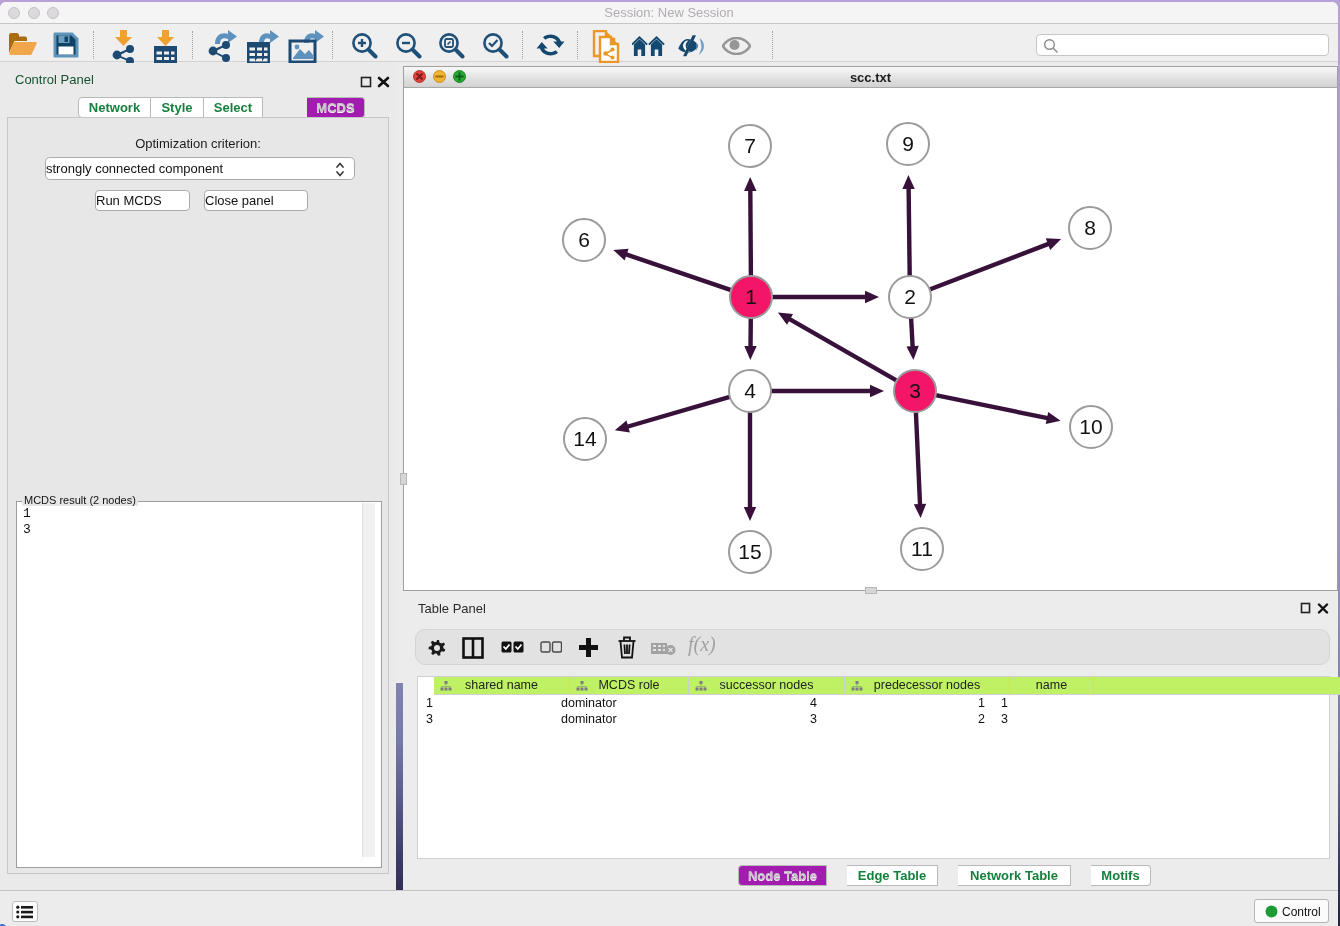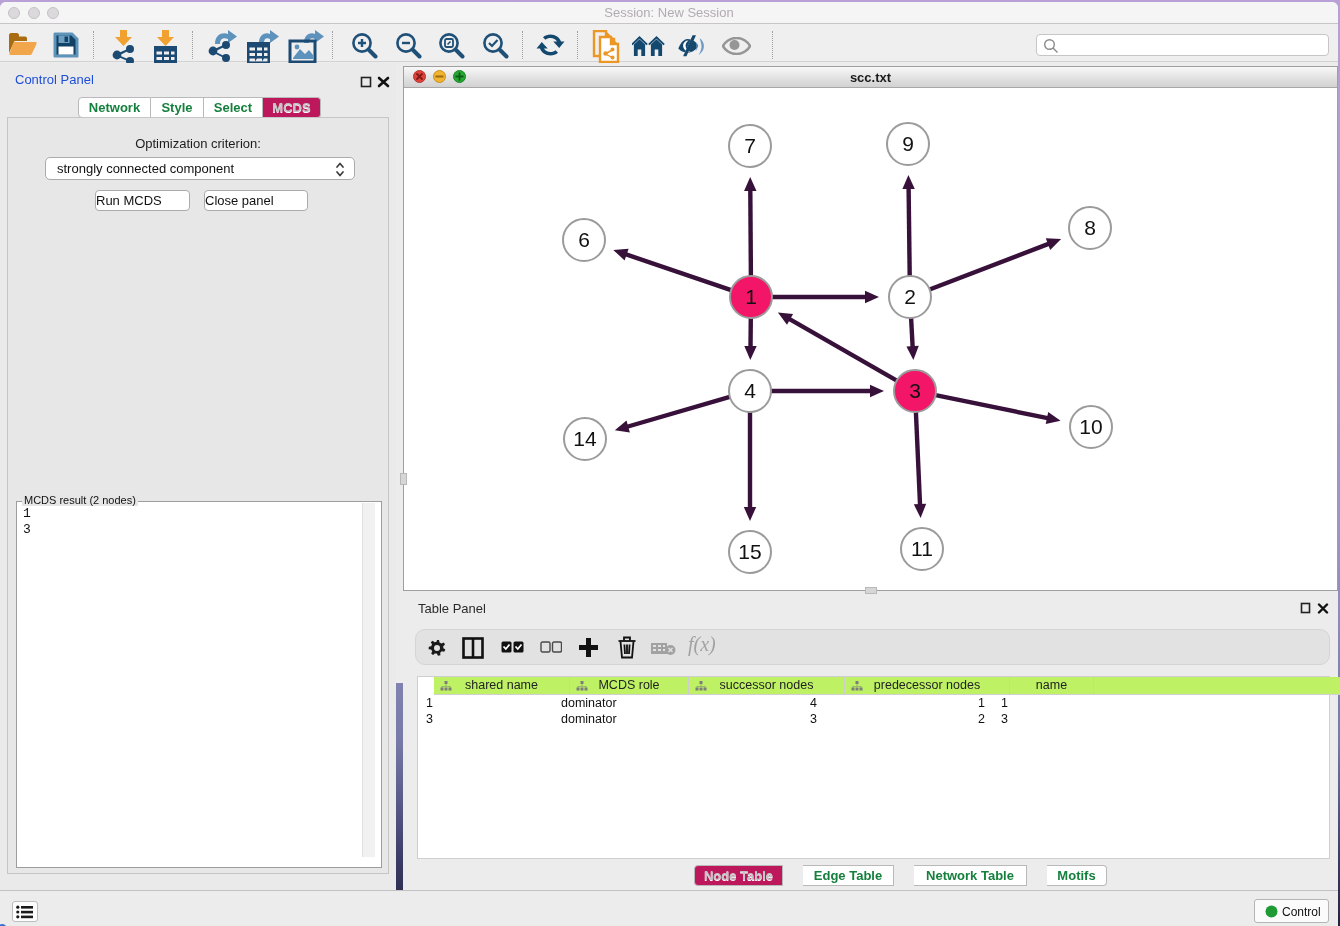--- a/index.html
+++ b/index.html
@@ -11,29 +11,29 @@
 .tl { position:absolute; top:5px; width:12px; height:12px; border-radius:50%; background:#dcd9dc; border:1px solid #c5c2c5; }
 #titlebar .t1{left:8px}.t2{left:28px}.t3{left:47px}
 #titlebar .title { position:absolute; left:0; right:0; top:3px; text-align:center; font-size:13px; color:#b2abb2; }
 
 #toolbar { position:absolute; left:0; top:22px; width:1338px; height:38px; background:#f0eff0; border-bottom:1px solid #d2d2d2; }
 .sep { position:absolute; top:7px; height:28px; width:0; border-left:1px dotted #9f9f9f; }
 .tbi { position:absolute; top:0; }
 #search { position:absolute; left:1036px; top:10px; width:293px; height:22px; background:#fff; border:1px solid #c6c6c6; border-radius:4px; }
 
 #cpanel { position:absolute; left:0; top:61px; width:396px; height:829px; background:#ebeaeb; }
-#cpanel .hdr { position:absolute; left:15px; top:9px; font-size:13px; color:#1d4ed8; }
+#cpanel .hdr { position:absolute; left:15px; top:9px; font-size:13px; color:#14532d; }
 .tabs { position:absolute; display:flex; font-size:13px; font-weight:bold; }
 .tab { border:1px solid #b9b9b9; border-left:none; background:#fff; color:#15803d; display:flex; align-items:center; justify-content:center; height:21px; }
 .tab.first { border-left:1px solid #b9b9b9; border-radius:4px 0 0 4px; }
 .tab.last { border-radius:0 4px 4px 0; }
-.tab.dis { background:#be185d; color:#c3c3c3; text-shadow:0 1px 0 #fff; }
+.tab.dis { background:#a21caf; color:#c3c3c3; text-shadow:0 1px 0 #fff;margin-left:44px; }
 #cpbody { position:absolute; left:7px; top:54px; width:382px; height:757px; border:1px solid #c6c6c6; background:#e8e7e8; }
 #optlabel { position:absolute; left:0; width:100%; top:18px; text-align:center; font-size:13px; color:#1c1c1c; }
-#combo { position:absolute; left:37px; top:39px; width:310px; height:23px; background:#fff; border:1px solid #ababab; border-radius:5px; font-size:13px; color:#111; line-height:21px; padding-left:11px; }
+#combo { position:absolute; left:37px; top:39px; width:310px; height:23px; background:#fff; border:1px solid #ababab; border-radius:5px; font-size:13px; color:#111; line-height:21px; }
 .btn { position:absolute; height:21px; background:#fff; border:1px solid #ababab; border-radius:4px; font-size:13px; color:#111; text-align:left; line-height:19px; }
 #mcdsbox { position:absolute; left:8px; top:383px; width:366px; height:367px; background:#fff; border:1px solid #9d9d9d; }
 #mcdsbox .legend { position:absolute; left:5px; top:-8px; background:#e7e6e7; padding:0 2px; font-size:11px; color:#111; }
 #mcdsbox .txt { position:absolute; left:6px; top:4px; font-family:"Liberation Mono",monospace; font-size:13px; color:#111; line-height:16px; }
 #mcdsbox .sb { position:absolute; right:6px; top:1px; bottom:10px; width:13px; background:#f1f1f1; border-left:1px solid #e0e0e0; }
 
 #netwin { position:absolute; left:403px; top:64px; width:935px; height:525px; border:1px solid #9f9f9f; background:#fff; }
 #nettitle { position:absolute; left:0; top:0; width:100%; height:21px; background:linear-gradient(180deg,#f8f8f8,#dcdcdc 70%,#d2d2d2); border-bottom:1px solid #a8a8a8; }
 #nettitle .title { position:absolute; left:0; right:0; top:3px; text-align:center; font-size:13px; font-weight:bold; color:#1a1a1a; }
 .mac { position:absolute; top:3px; width:13px; height:13px; border-radius:50%; }

